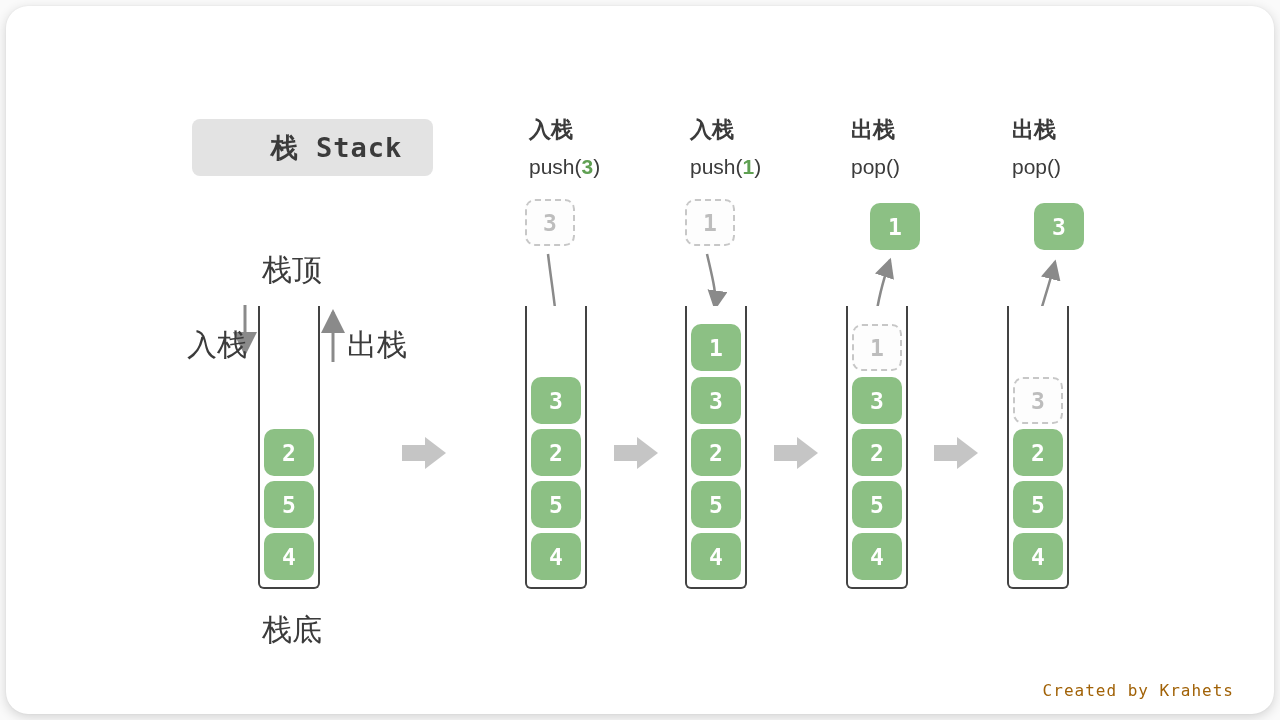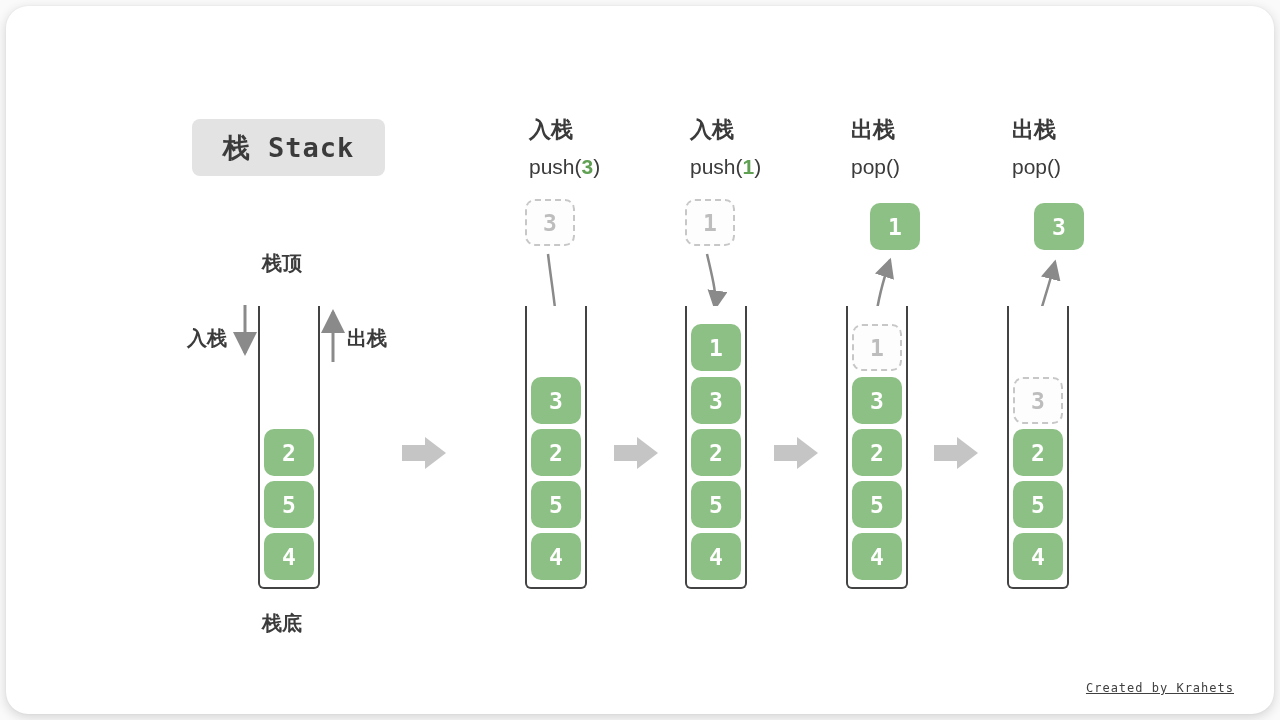--- a/index.html
+++ b/index.html
@@ -5,49 +5,49 @@
   html,body{margin:0;padding:0;width:1280px;height:720px;overflow:hidden;
     background:#fafafa;font-family:"Liberation Sans",sans-serif;}
   .card{position:absolute;left:6px;top:6px;width:1268px;height:708px;
     background:#ffffff;border-radius:22px;
     box-shadow:0 3px 12px rgba(0,0,0,.16),0 0 2px rgba(0,0,0,.06);}
   .overlay{position:absolute;left:0;top:0;width:1280px;height:720px;pointer-events:none;}
 
   .title-box{position:absolute;left:186px;top:113px;width:193px;height:57px;
     background:#e3e3e3;border-radius:8px;display:flex;align-items:center;justify-content:center;
     font-family:"DejaVu Sans Mono","Liberation Sans",monospace;
-    font-size:27px;font-weight:bold;color:#3b3b3b;letter-spacing:1px;}
+    font-size:27px;font-weight:bold;color:#3b3b3b;letter-spacing:1px;padding-left:48px;}
 
   .hdr{position:absolute;top:105px;line-height:37px;color:#3b3b3b;}
   .hdr-cn{font-size:22px;font-weight:bold;}
   .hdr-code{font-family:Liberation Sans, sans-serif;font-size:21px;color:#3b3b3b;}
   .hdr-code .arg{color:#5fa052;font-weight:bold;}
   .h2{left:523px}.h3{left:684px}.h4{left:845px}.h5{left:1006px}
 
-  .cjk-label{position:absolute;font-size:20px;font-weight:bold;color:#3b3b3b;white-space:nowrap;}
+  .cjk-label{position:absolute;font-size:30px;font-weight:normal;color:#3b3b3b;white-space:nowrap;}
   .lbl-top{left:256px;top:244px;}
   .lbl-bottom{left:256px;top:604px;}
   .lbl-push{left:181px;top:319px;}
   .lbl-pop{left:341px;top:319px;}
 
   .stack{position:absolute;top:300px;width:58px;height:281px;background:#fff;
     border:2px solid #434343;border-top:none;border-radius:0 0 6px 6px;}
   .s1{left:252px}.s2{left:519px}.s3{left:679px}.s4{left:840px}.s5{left:1001px}
 
   .cell{position:absolute;box-sizing:border-box;width:50px;height:47px;border-radius:10px;
     background:#8cc084;color:#ffffff;display:flex;align-items:center;justify-content:center;
     font-family:"DejaVu Sans Mono",monospace;font-size:23px;font-weight:bold;}
   .ghost{background:#fdfdfd;border:2px dashed #c7c7c7;color:#bdbdbd;}
   .c1{left:258px}.c2{left:525px}.c3{left:685px}.c4{left:846px}.c5{left:1007px}
   .r0{top:318px}.r1{top:371px}.r2{top:423px}.r3{top:475px}.r4{top:527px}
   .f2{left:519px;top:193px}.f3{left:679px;top:193px}
   .f4{left:864px;top:197px}.f5{left:1028px;top:197px}
 
   .watermark{position:absolute;right:40px;top:675px;
-    font-family:"DejaVu Sans Mono",monospace;font-size:12px;color:#404040;letter-spacing:1px;text-decoration:underline;}
+    font-family:"DejaVu Sans Mono",monospace;font-size:16px;color:#a16207;letter-spacing:1px;}
 </style>
 </head>
 <body>
 
 <div class="card">
 
   <svg class="overlay" viewBox="0 0 1280 720">
     <defs>
       <marker id="ah" markerWidth="12" markerHeight="12" refX="7" refY="4" orient="auto">
         <path d="M0,0 L8,4 L0,8 z" fill="#8a8a8a"></path>

